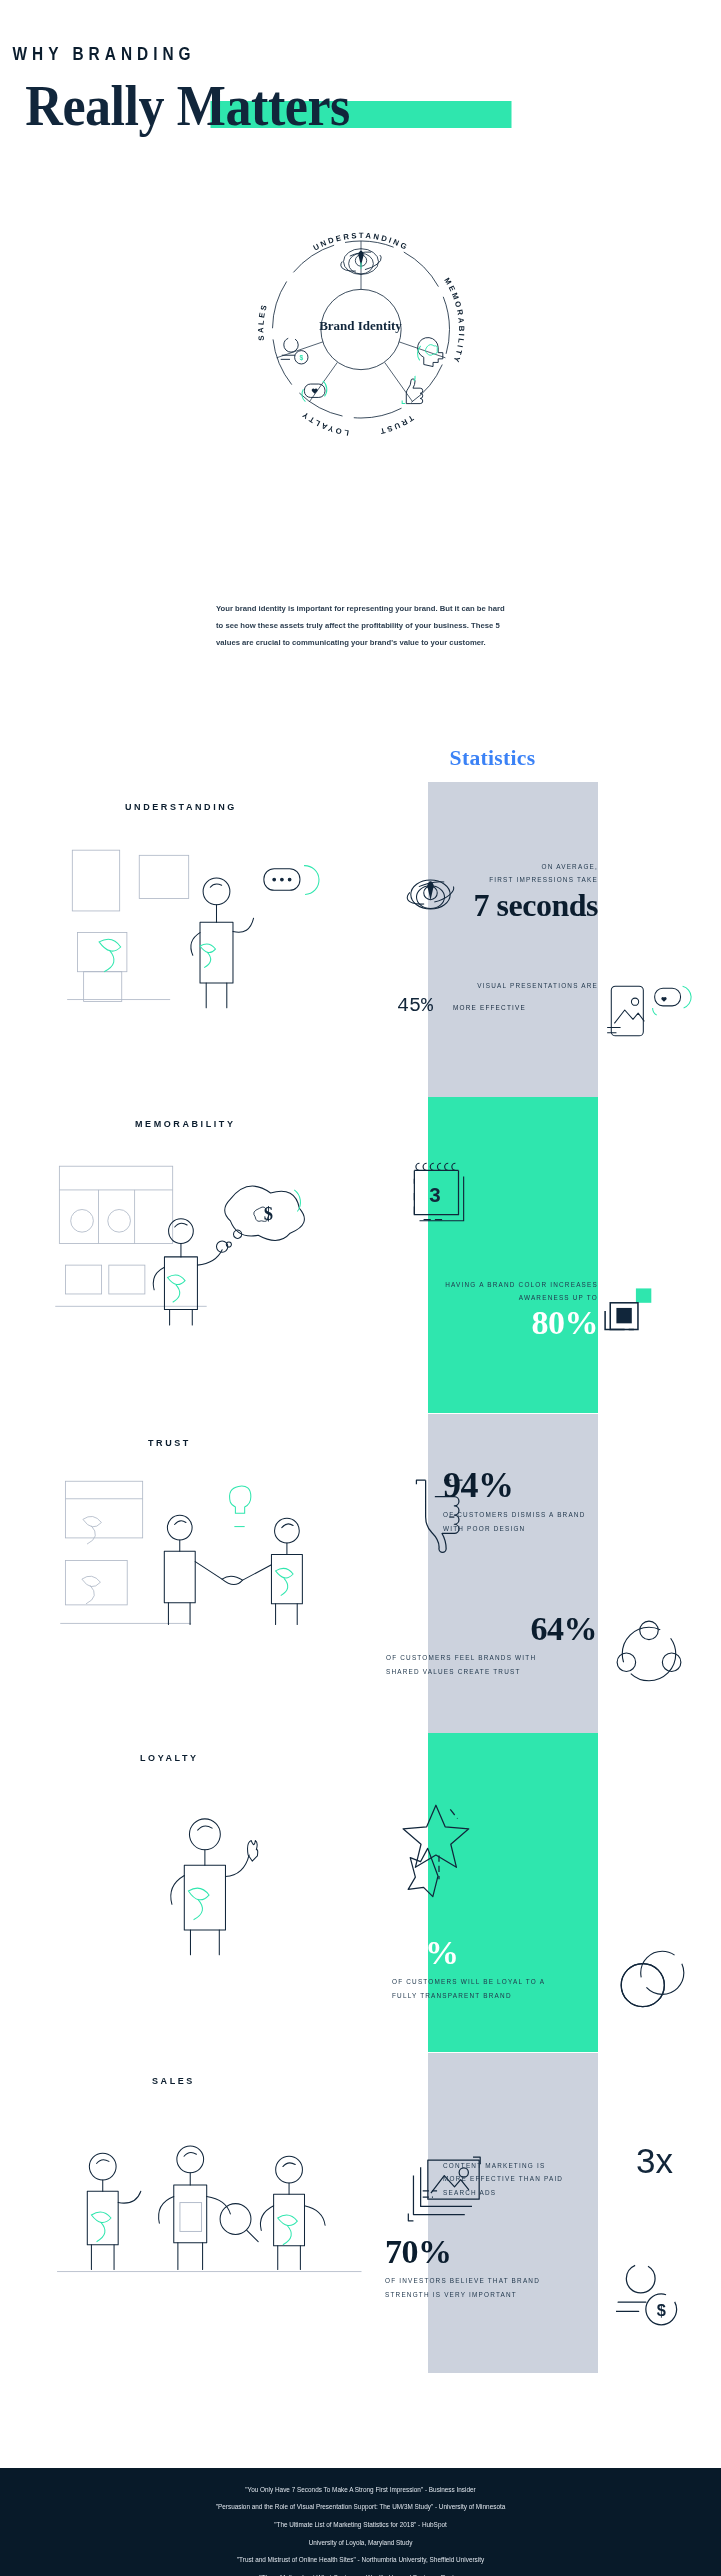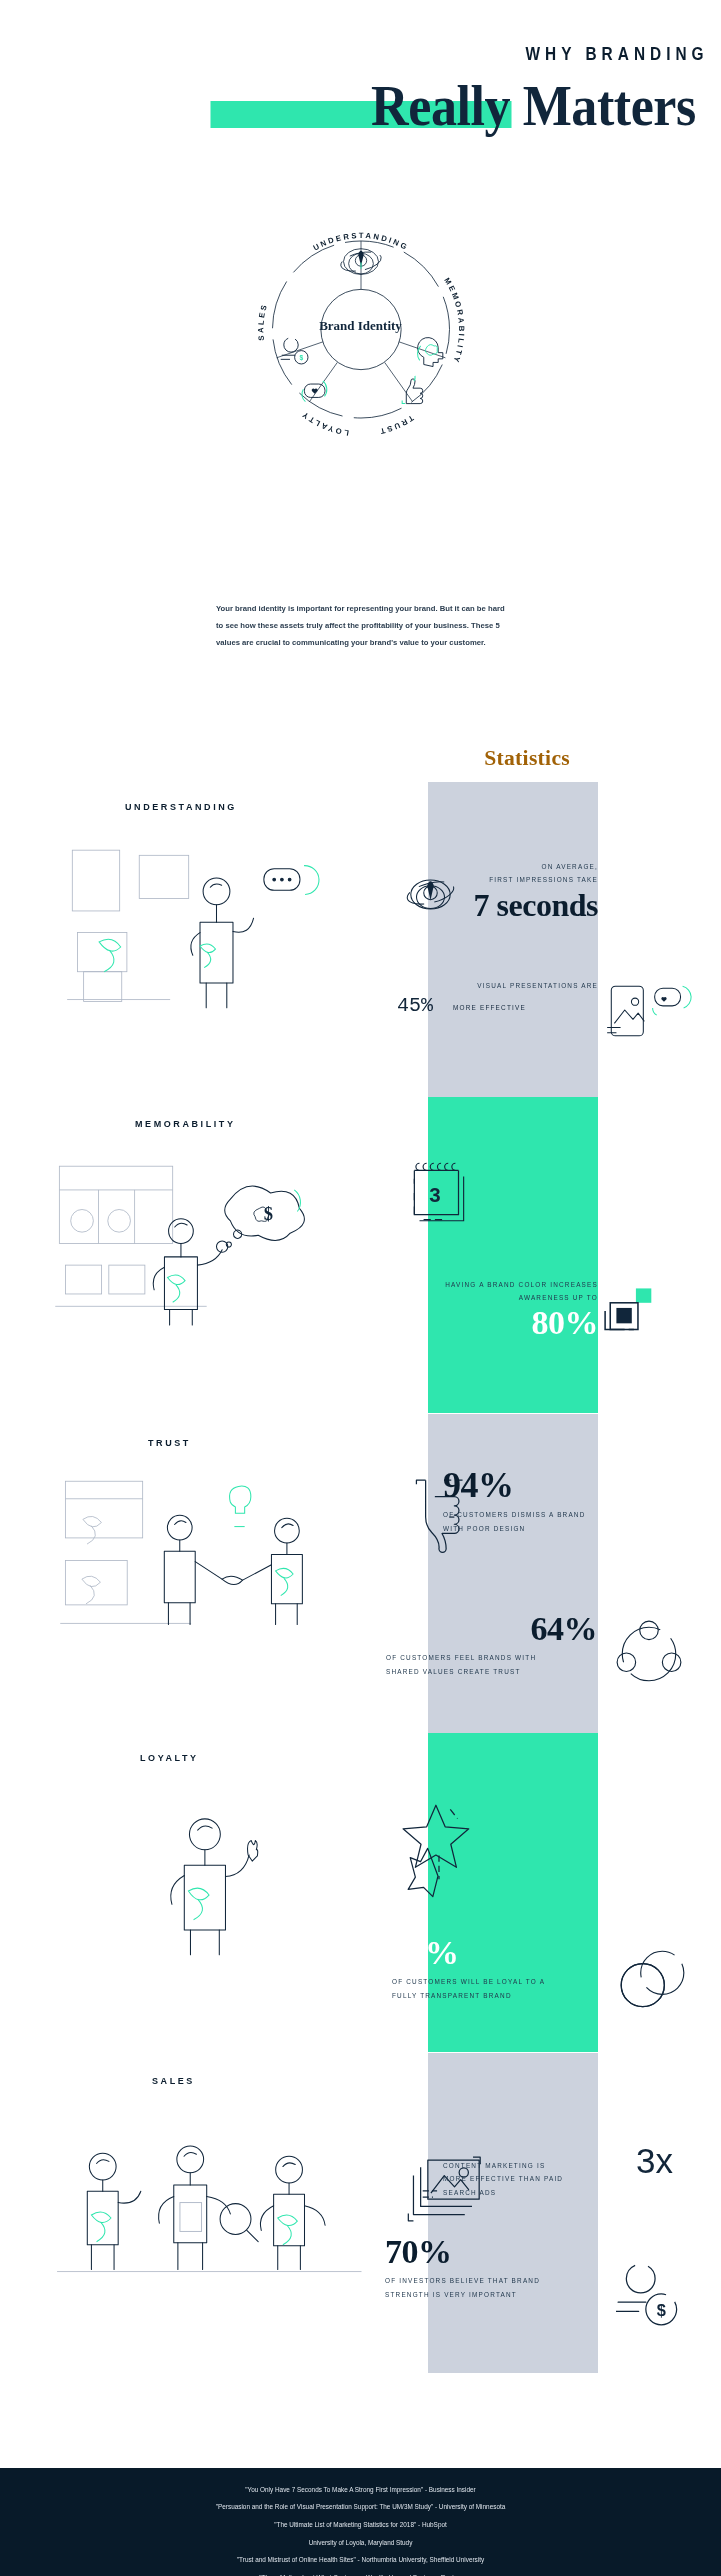--- a/index.html
+++ b/index.html
@@ -5,21 +5,21 @@
   * { margin:0; padding:0; box-sizing:border-box; }
   html,body { background:#ffffff; }
   body {
     width:721px; height:2693px; position:relative; overflow:hidden;
     font-family:"Liberation Sans", sans-serif;
     color:#12263a;
   }
   .page { position:absolute; inset:0; }
 
   
-  #title-block { position:absolute; top:44px; left:0; width:721px; text-align:right; }
+  #title-block { position:absolute; top:44px; left:0; width:721px; text-align:left; }
   #kicker {
     font-family:"Liberation Sans", sans-serif;
     font-weight:bold; font-size:17.5px; letter-spacing:5.7px;
     color:#0b1d2e; transform:scaleX(0.88); display:inline-block;
   }
   #headline-wrap { position:relative; margin-top:13.4px; height:62px; }
   #headline-bar {
     position:absolute; left:50%; transform:translateX(-50%);
     top:23px; width:301px; height:27px; background:#2fe6ae;
   }
@@ -40,23 +40,23 @@
 
   
   #intro {
     position:absolute; top:601px; left:50%; transform:translateX(-50%);
     width:289px; text-align:left;
     font-size:7.7px; line-height:2.2; color:#2c3e50; font-weight:700;
   }
 
   
   #stats-heading {
-    position:absolute; top:746px; left:415px; width:155px; text-align:right;
+    position:absolute; top:746px; left:415px; width:155px; text-align:center;
     font-family:"Liberation Serif", serif; font-weight:bold; font-size:21.6px;
-    color:#a16207; letter-spacing:0.3px;
+    color:#3b82f6; letter-spacing:0.3px;
   }
 
   
   .band { position:absolute; left:428px; width:170px; }
   .band.gray { background:#ccd2dd; }
   .band.green { background:#2fe6ae; }
 
   
   .section-title {
     position:absolute; font-weight:bold; font-size:9.8px; letter-spacing:2.8px;

